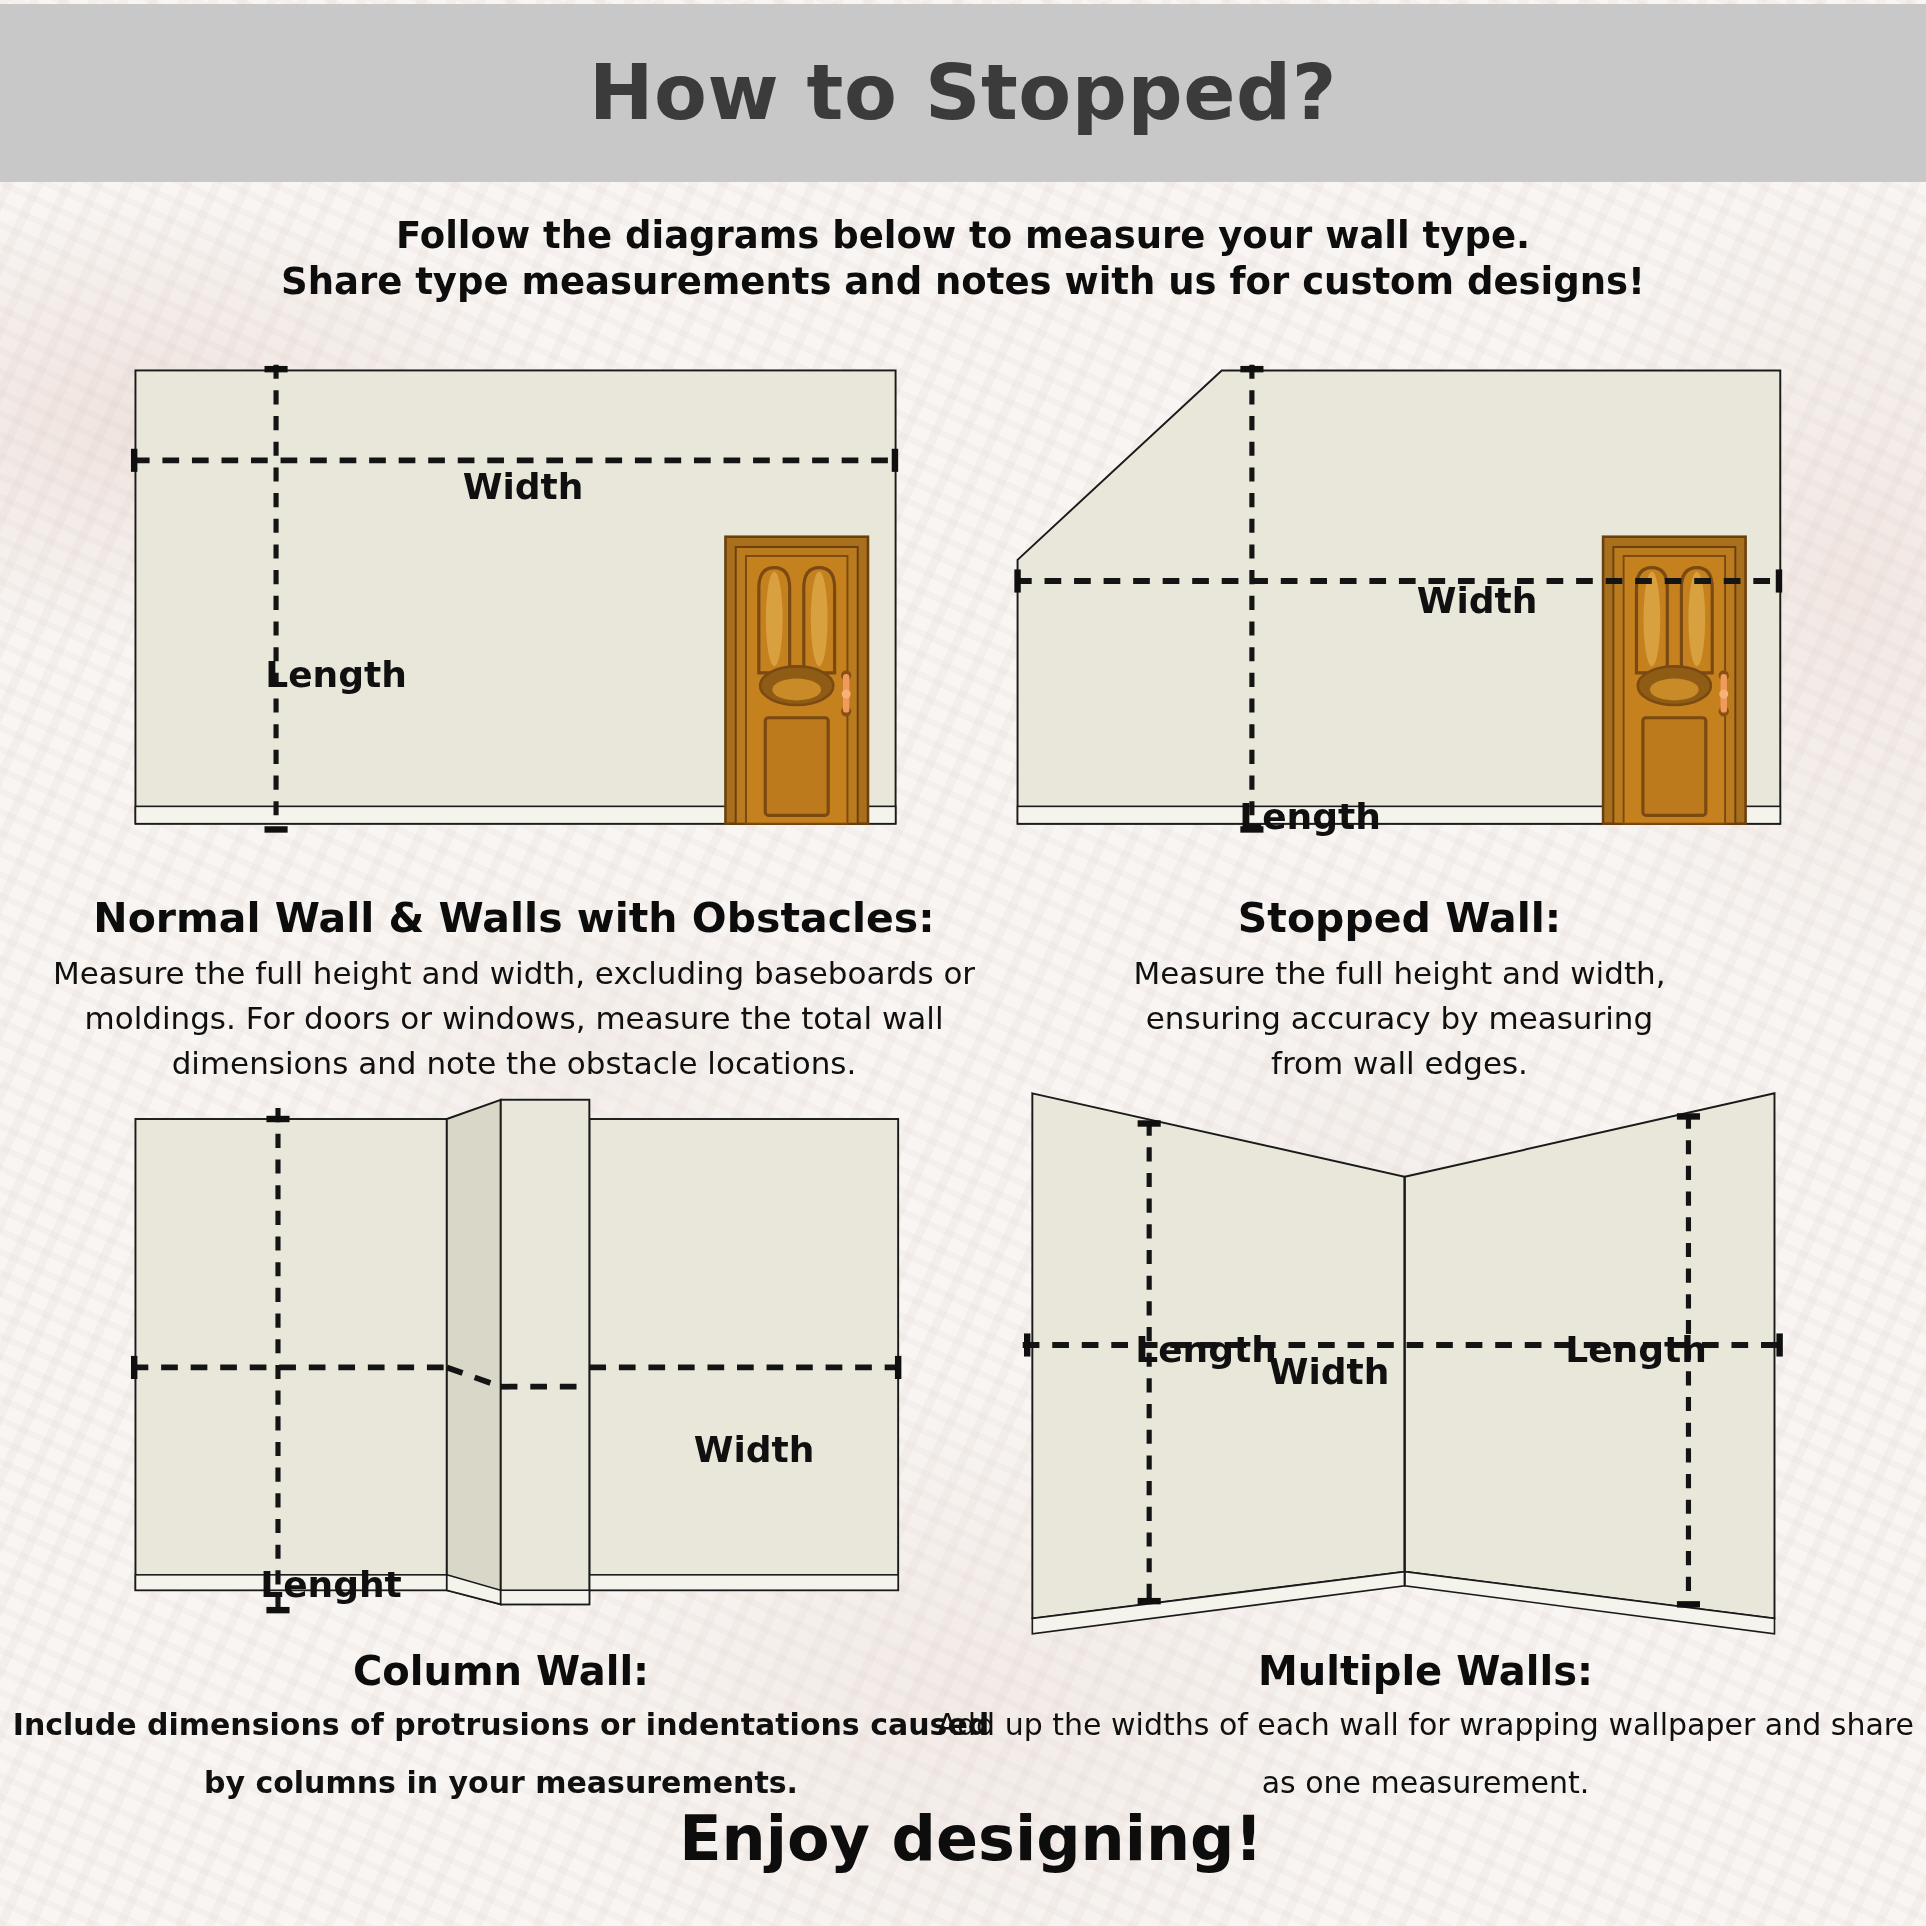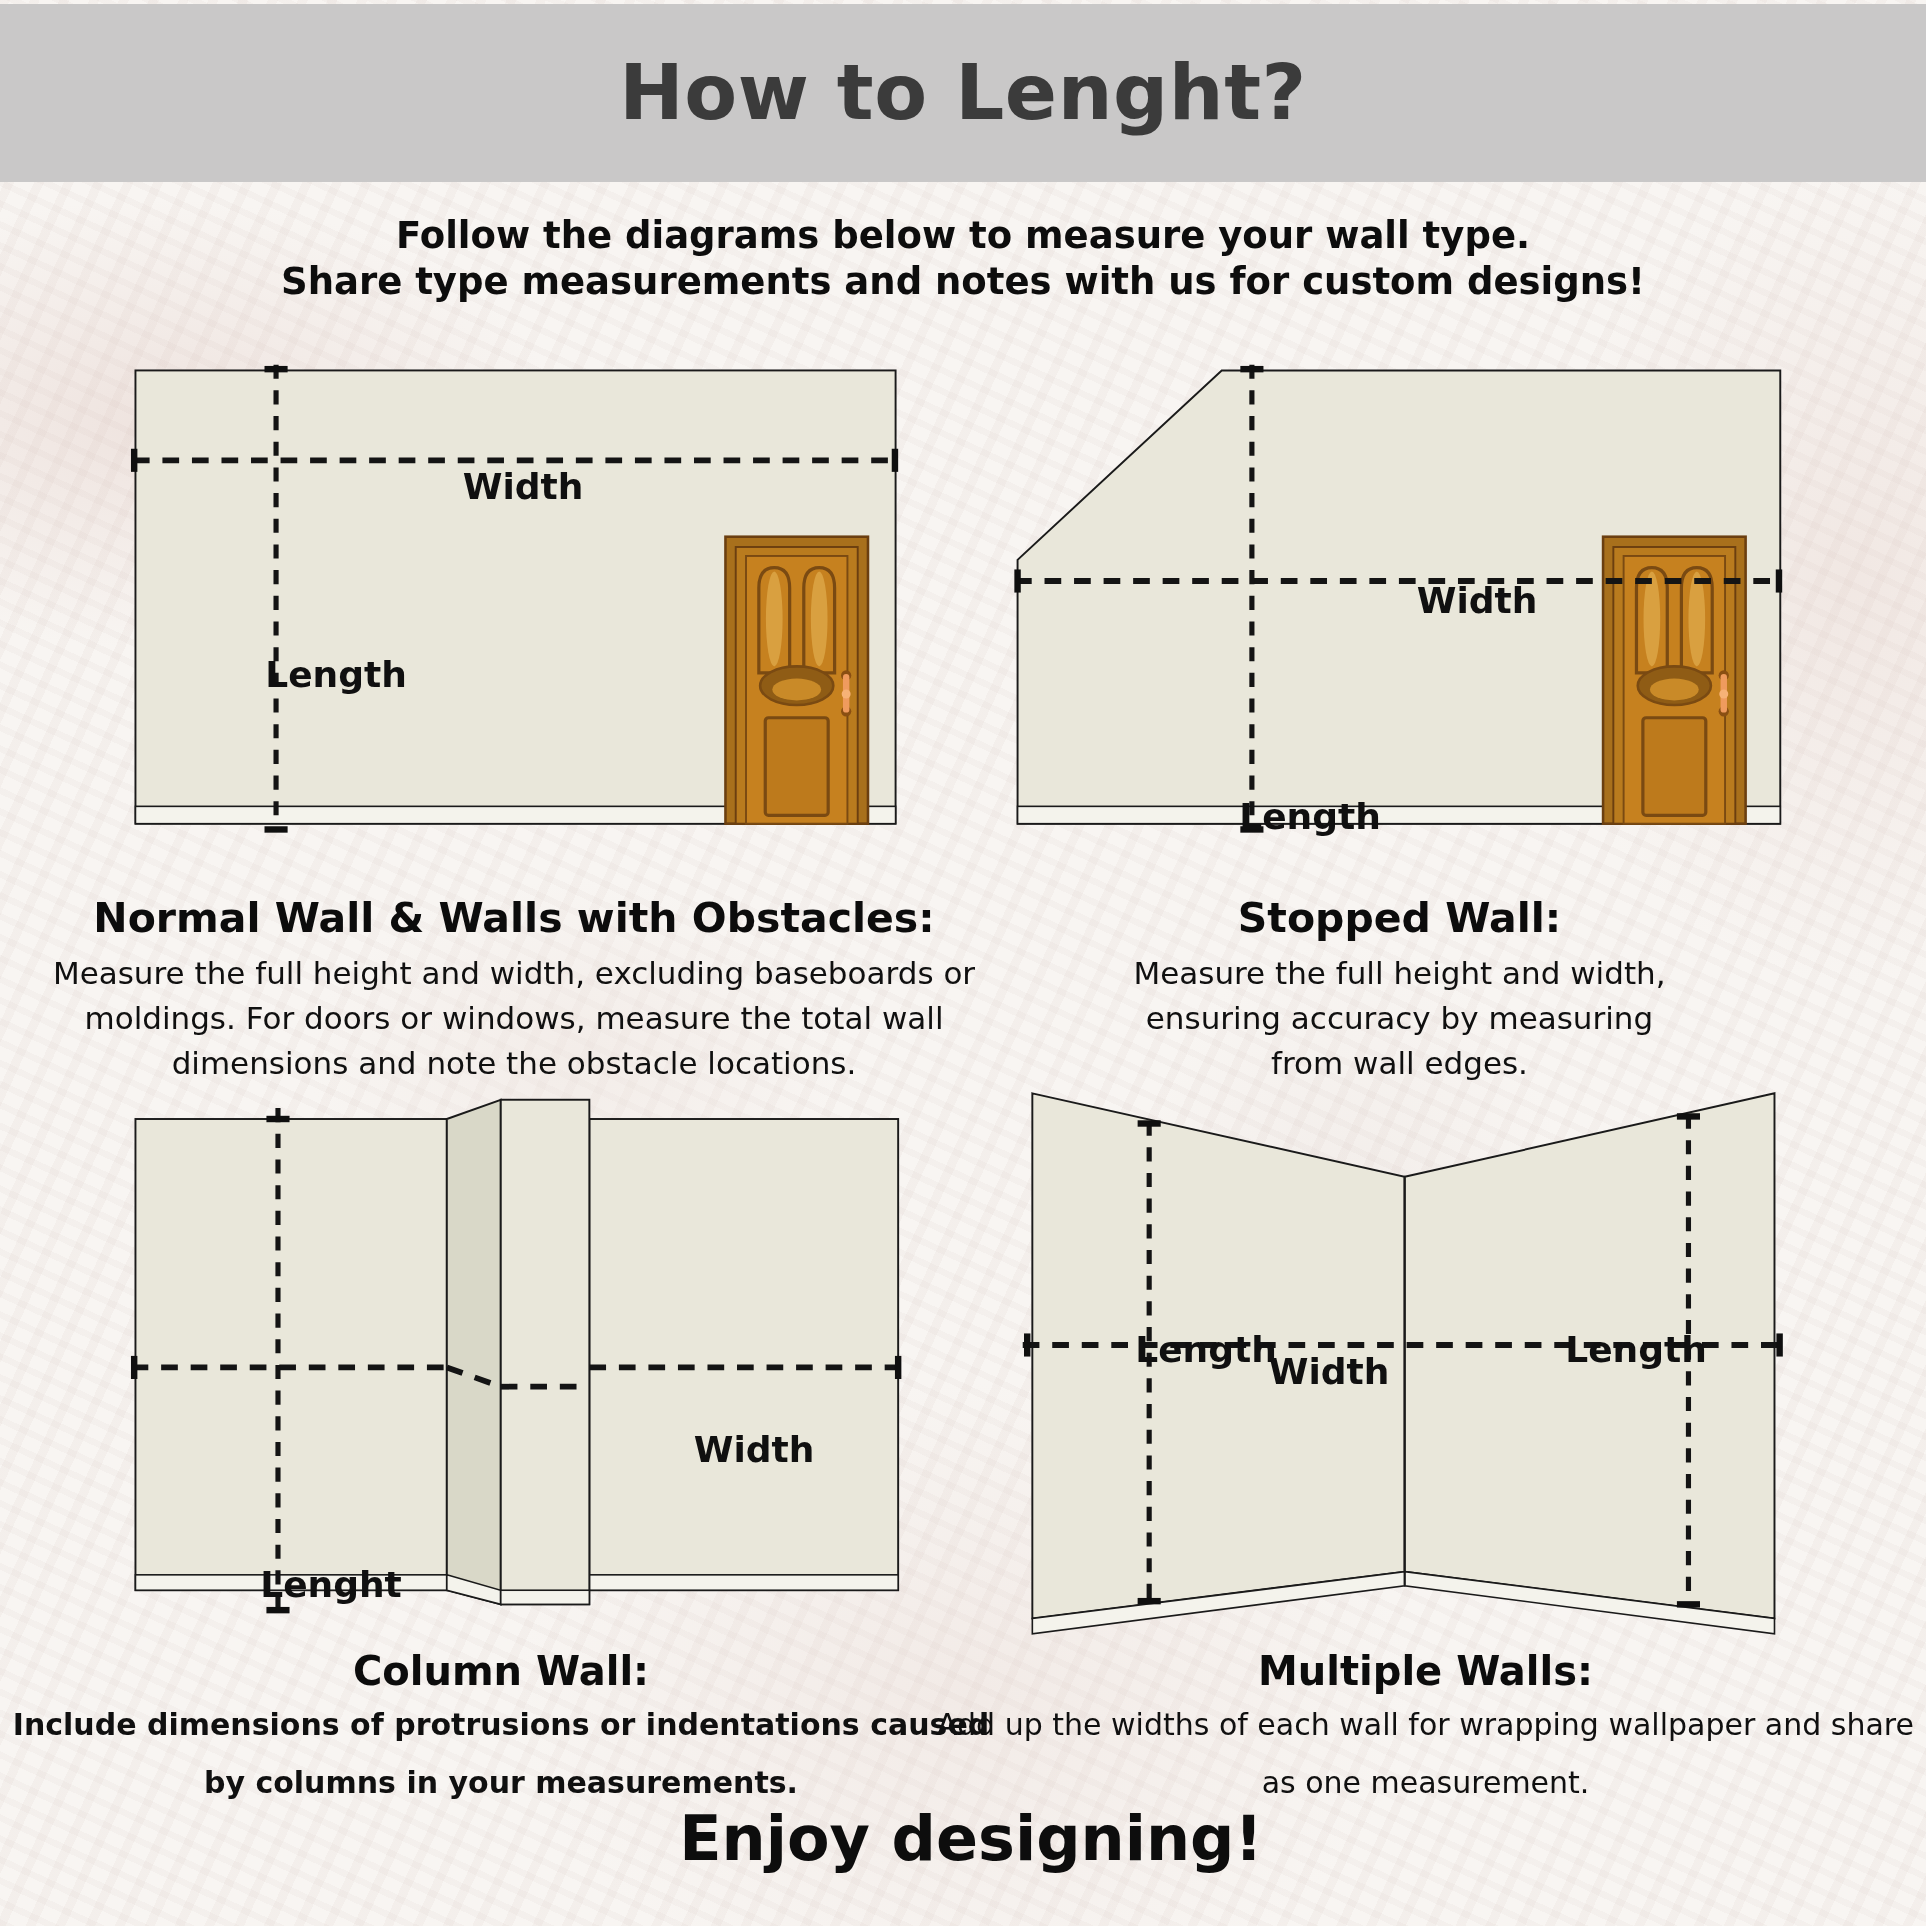--- a/index.html
+++ b/index.html
@@ -38,21 +38,21 @@
   .sec-d.bottom{font-size:30px;line-height:58px;margin-top:1.3px;}
   .footer{position:absolute;left:16px;right:0;top:1802px;text-align:center;
           font-weight:700;font-size:62px;color:#0d0d0d;z-index:2;}
 </style>
 </head>
 <body>
 
 <div id="canvas">
 
   <div class="band">
-    <div class="title">How to Lenght?</div>
+    <div class="title">How to Stopped?</div>
   </div>
 
   <div class="intro">
     <div>Follow the diagrams below to measure your wall type.</div>
     <div>Share type measurements and notes with us for custom designs!</div>
   </div>
 
   <svg class="diagrams" viewBox="0 0 3000 3000">
     <defs>
       <g id="door">

